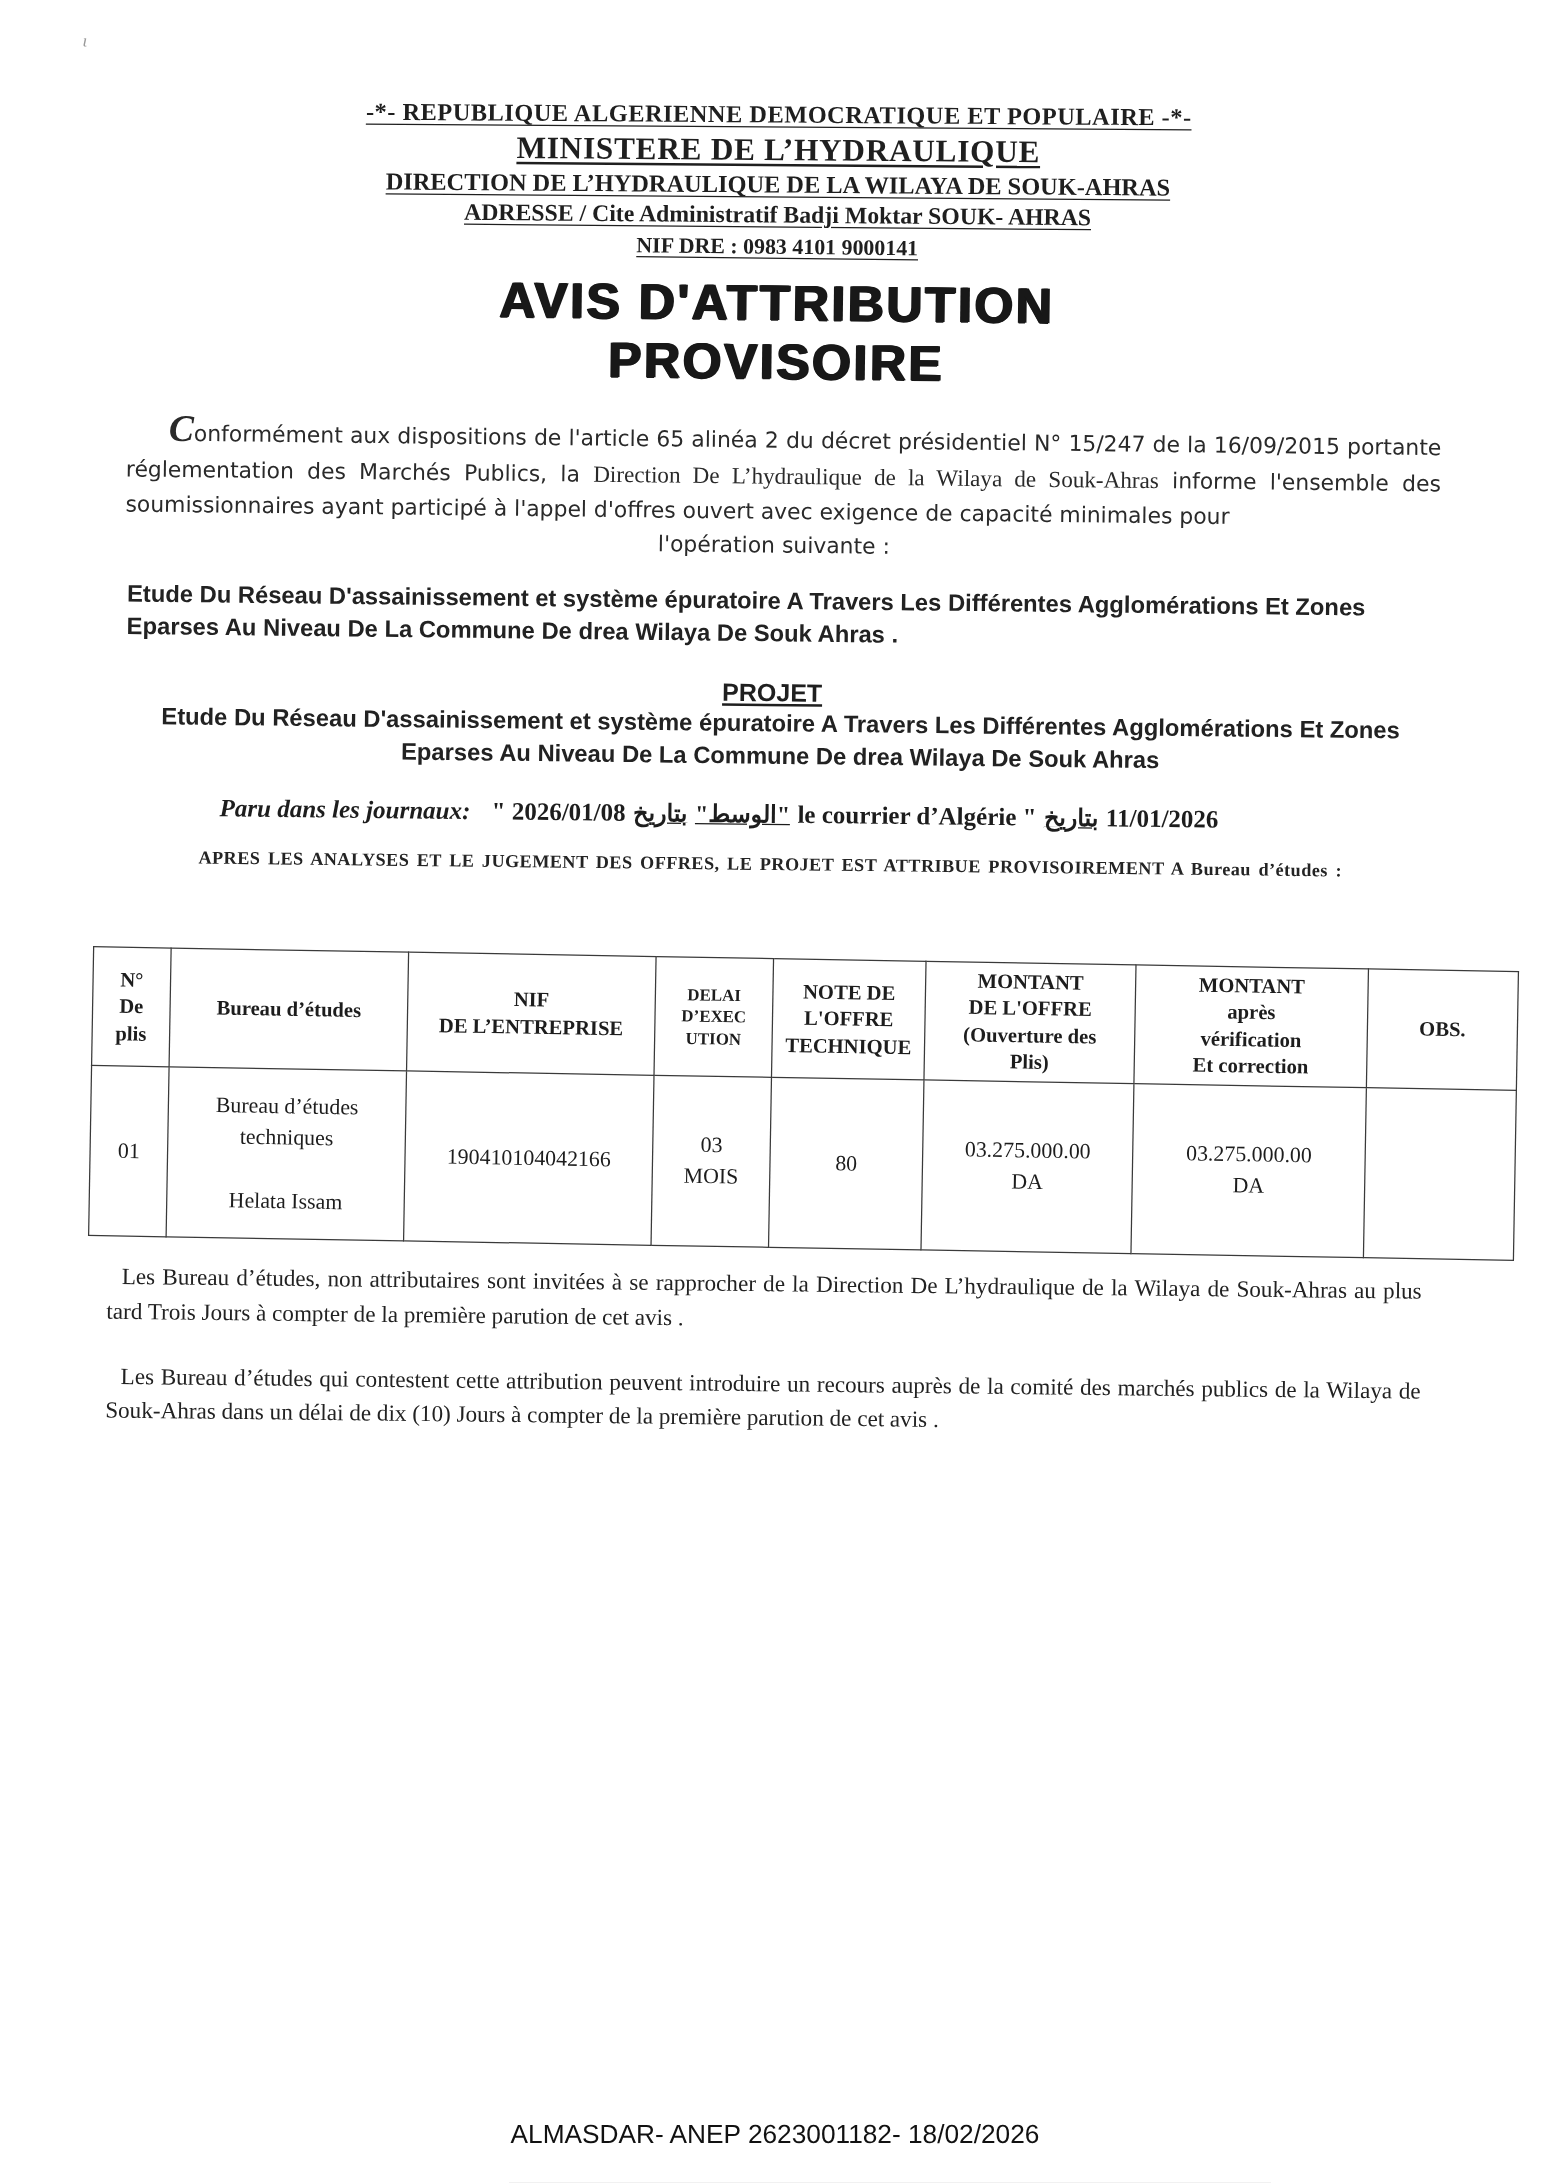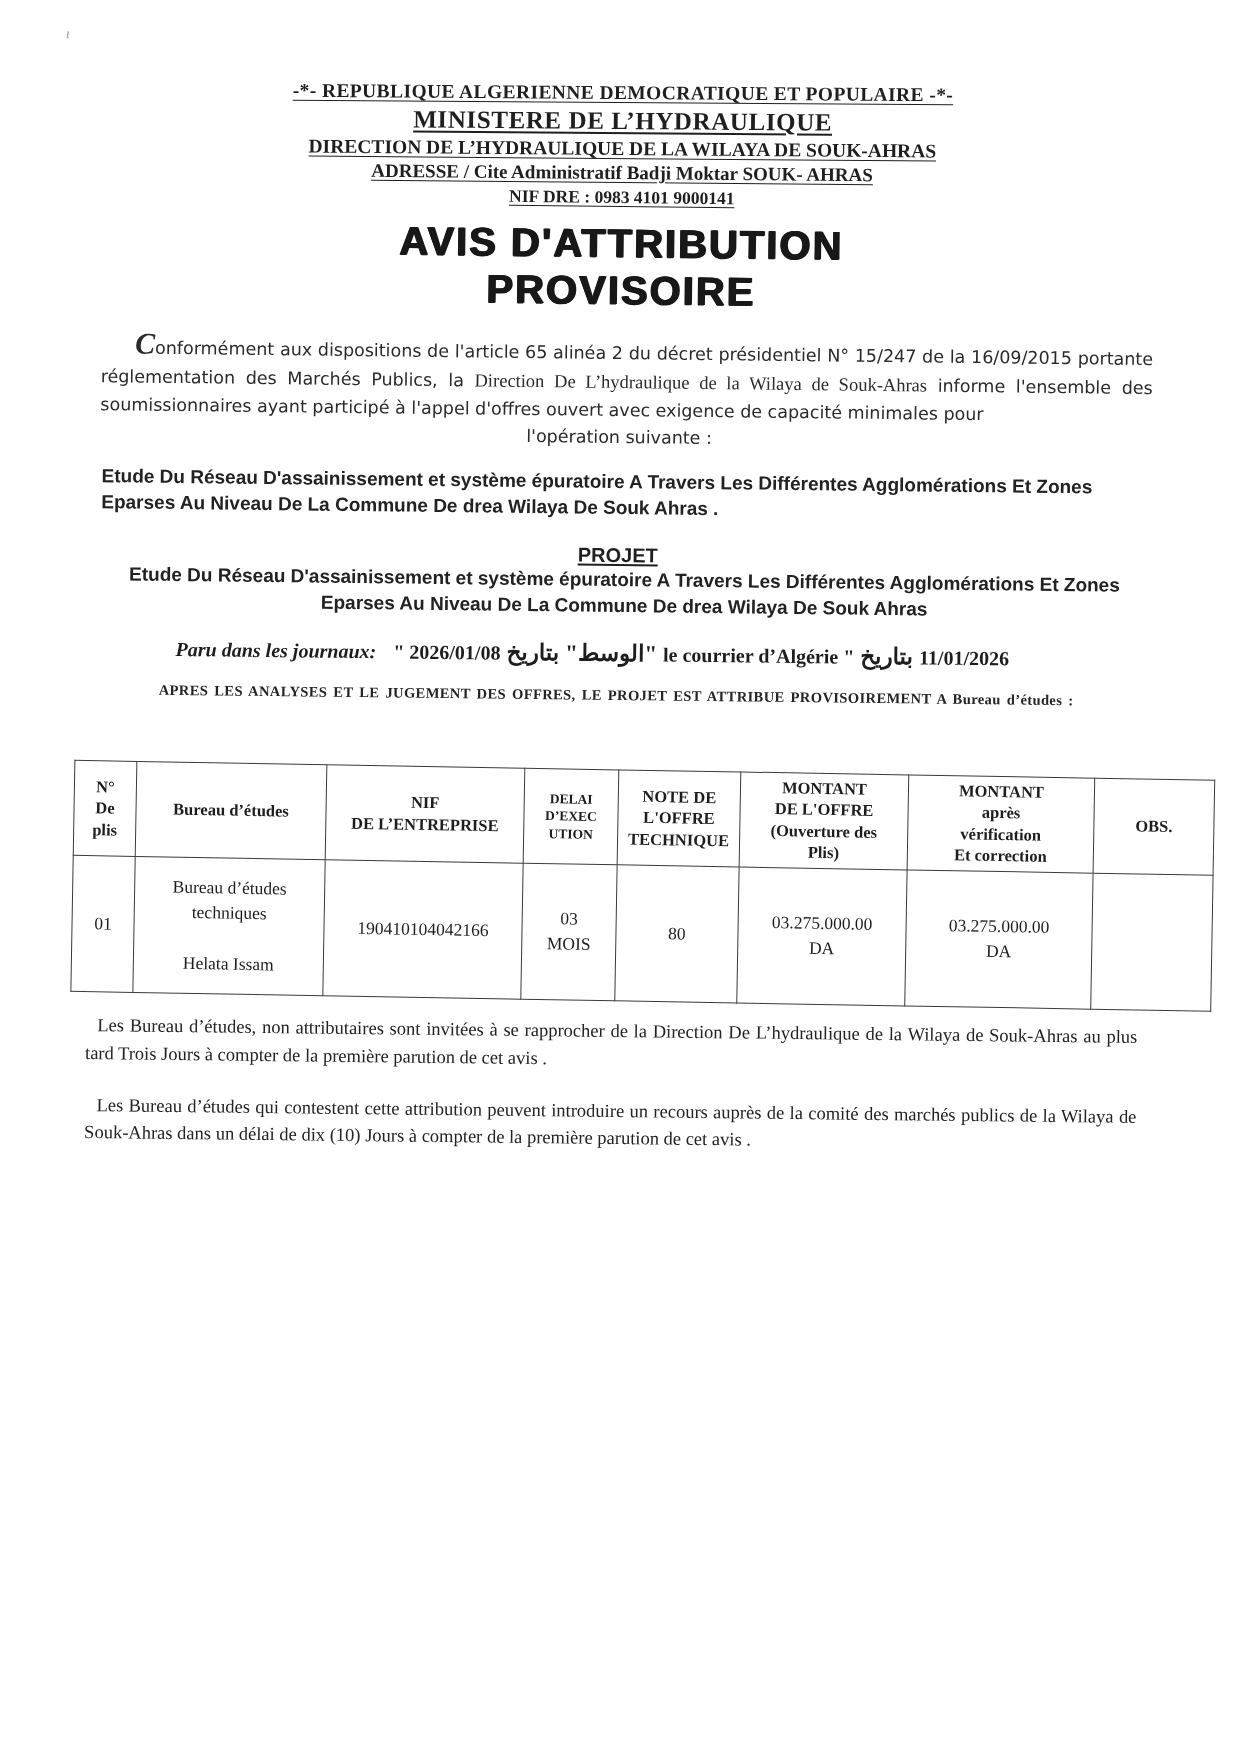--- a/index.html
+++ b/index.html
@@ -106,21 +106,21 @@
     font-weight: bold; font-size: 19px; line-height: 1.35;
     text-align: center; color: #222;
   }
   
   .journaux {
     margin: 22px 0 0 100px;
     font-size: 20px; font-weight: bold; color: #1d1d1d;
     white-space: nowrap;
   }
   .journaux .lbl { font-style: italic; margin-right: 14px; }
-  .journaux .ar { unicode-bidi: isolate; direction: rtl; font-size: 23px; }
+  .journaux .ar { unicode-bidi: isolate; direction: rtl; font-size: 19px; text-decoration: underline; }
   .journaux .seg { margin: 0 3px; }
   
   .apres {
     margin-top: 20px; text-align: center;
     font-size: 14.5px; letter-spacing: 0.4px; word-spacing: 2px;
     color: #242424; font-weight: 600;
   }
   
   table.award {
     margin-top: 62px;
@@ -246,13 +246,14 @@
         <td></td>
       </tr>
     </tbody>
       </table>
 
     <p class="closing">Les Bureau d’études, non attributaires sont invitées à se rapprocher de la Direction De L’hydraulique de la Wilaya de Souk-Ahras au plus tard  Trois Jours à compter de la première parution de cet avis .</p>
     <p class="closing">Les Bureau d’études qui contestent cette attribution peuvent introduire un  recours  auprès  de  la comité des marchés publics de la Wilaya de Souk-Ahras dans un délai de dix (10) Jours  à compter de la première  parution de cet avis .</p>
 
   </div>
 
+  <div class="footer">ALMASDAR- ANEP 2623001182- 18/02/2026</div>
 </div>
 
 </body></html>

